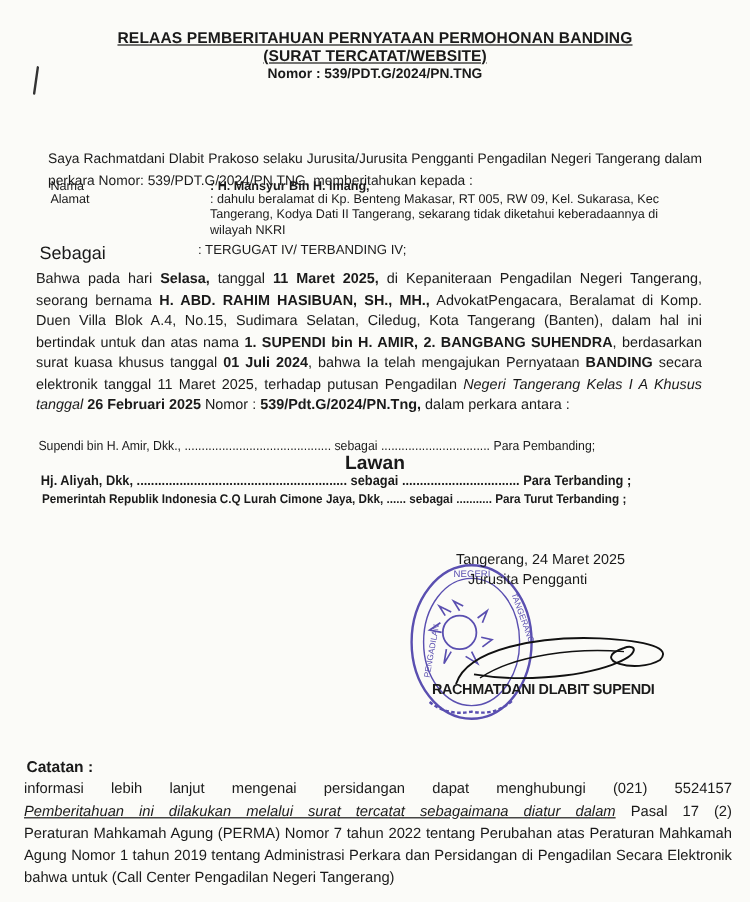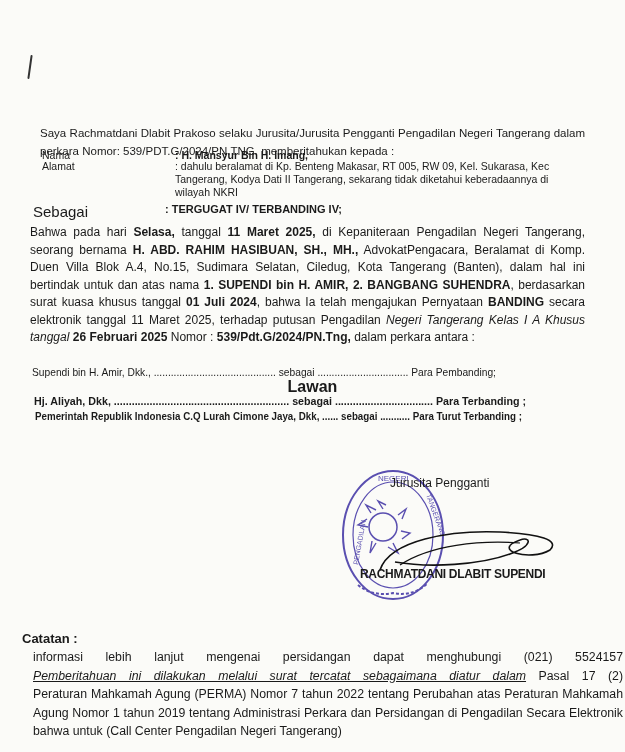--- a/index.html
+++ b/index.html
@@ -13,40 +13,45 @@
   .header { position:absolute; left:0; top:24px; width:625px; text-align:center; font-weight:bold; }
   .header .t1 { font-size:13px; text-decoration:underline; letter-spacing:0.1px; line-height:15px; }
   .header .t2 { font-size:13px; text-decoration:underline; line-height:15px; }
   .header .t3 { font-size:11.5px; line-height:16px; }
   .pen-mark { position:absolute; left:29px; top:55px; width:2px; height:24px; background:#333; transform:rotate(8deg); border-radius:1px; }
   .intro { position:absolute; left:40px; top:124px; width:545px; font-size:11.5px; line-height:18px; text-align:justify; }
   .kv { position:absolute; left:42px; font-size:10.5px; line-height:13px; }
   .kv .k { position:absolute; left:0; width:110px; }
   .kv .v { position:absolute; left:133px; width:405px; }
   .sebagai-k { position:absolute; left:33px; top:203px; font-size:15px; }
-  .sebagai-v { position:absolute; left:165px; top:203px; font-size:11px; font-weight:bold; }
+  .sebagai-v { position:absolute; left:165px; top:203px; font-size:11px; font-weight:normal; }
   .body-par { position:absolute; left:30px; top:224px; width:555px; font-size:12px; line-height:17.5px; text-align:justify; }
   .body-par b { font-weight:bold; }
   .body-par i { font-style:italic; }
   .party { position:absolute; font-family:"Liberation Sans", sans-serif; font-size:11px; font-weight:bold; white-space:nowrap; transform-origin:left top; }
   .lawan { position:absolute; left:0; width:625px; top:378px; text-align:center; font-size:16px; font-weight:bold; }
   .sign-place { position:absolute; left:380px; top:459px; font-size:12px; }
   .sign-role { position:absolute; left:390px; top:476px; font-size:12px; }
   .sign-name { position:absolute; left:360px; top:567px; font-size:12px; font-weight:bold; letter-spacing:-0.3px; }
   .stamp { position:absolute; left:338px; top:465px; width:110px; height:140px; }
   .signature { position:absolute; left:370px; top:510px; width:200px; height:70px; }
   .notes-title { position:absolute; left:22px; top:631px; font-size:13px; font-weight:bold; }
-  .notes { position:absolute; left:20px; top:648px; width:590px; font-size:12.3px; line-height:18.5px; text-align:justify;margin-left:13px; }
+  .notes { position:absolute; left:20px; top:648px; width:590px; font-size:12.3px; line-height:18.5px; text-align:justify; }
   .notes i { font-style:italic;text-decoration:underline; }
 </style>
 </head>
 <body>
 
 <div class="page">
 
+  <div class="header">
+    <div class="t1">RELAAS PEMBERITAHUAN PERNYATAAN PERMOHONAN BANDING</div>
+    <div class="t2">(SURAT TERCATAT/WEBSITE)</div>
+    <div class="t3">Nomor : 539/PDT.G/2024/PN.TNG</div>
+  </div>
 
   <div class="pen-mark"></div>
 
   <div class="intro">Saya Rachmatdani Dlabit Prakoso selaku Jurusita/Jurusita Pengganti Pengadilan Negeri Tangerang dalam perkara Nomor: 539/PDT.G/2024/PN.TNG, memberitahukan kepada :</div>
 
   <div class="kv" style="top:149px;">
     <span class="k">Nama</span>
     <span class="v" style="font-weight:bold;">: H. Mansyur Bin H. Imang,</span>
   </div>
   <div class="kv" style="top:160px;">
@@ -75,20 +80,21 @@
         <path d="M38 78 L32 88 L34 76"></path>
         <path d="M30 62 L20 60 L29 54"></path>
       <path d="M33 48 L28 40 L38 45"></path>
     </g>
     <path d="M20 120 Q35 132 55 128 Q75 132 90 118" stroke="#5a4fb0" stroke-width="2" fill="none" stroke-dasharray="3 2"></path>
     <text x="20" y="100" font-size="7" fill="#5a4fb0" transform="rotate(-80 20 100)" font-family="Liberation Sans, sans-serif">PENGADILAN</text>
     <text x="40" y="16" font-size="8" fill="#5a4fb0" font-family="Liberation Sans, sans-serif">NEGERI</text>
     <text x="88" y="30" font-size="7" fill="#5a4fb0" transform="rotate(70 88 30)" font-family="Liberation Sans, sans-serif">TANGERANG</text>
   </svg>
 
+  <div class="sign-place">Tangerang, 24 Maret 2025</div>
   <div class="sign-role">Jurusita Pengganti</div>
 
   <svg class="signature" viewBox="0 0 200 70">
     <path d="M10 60 C20 30, 80 20, 130 22 C170 24, 190 30, 180 40 C160 52, 120 40, 150 30 C160 26, 165 35, 140 44 C110 55, 60 58, 25 52" fill="none" stroke="#111" stroke-width="1.6"></path>
     <path d="M30 55 C60 35, 110 30, 150 33" fill="none" stroke="#111" stroke-width="1.2"></path>
   </svg>
 
   <div class="sign-name">RACHMATDANI DLABIT SUPENDI</div>
 
   <div class="notes-title">Catatan :</div>

